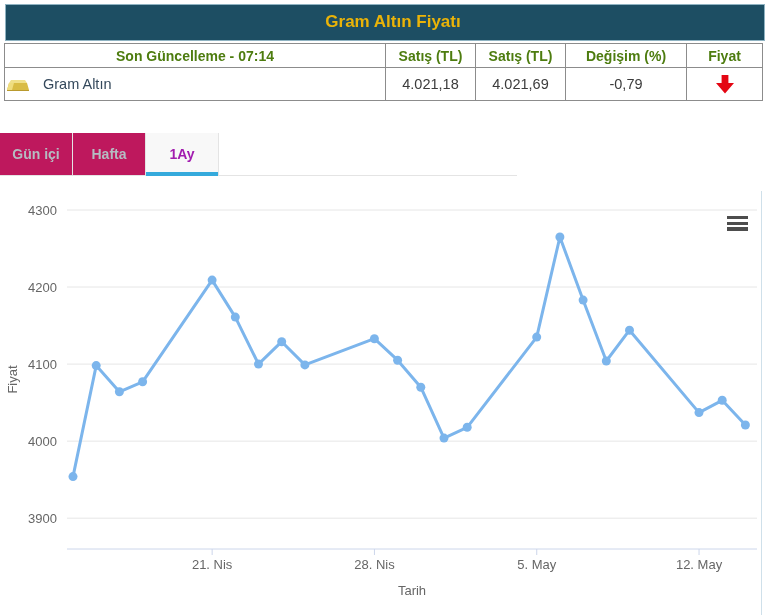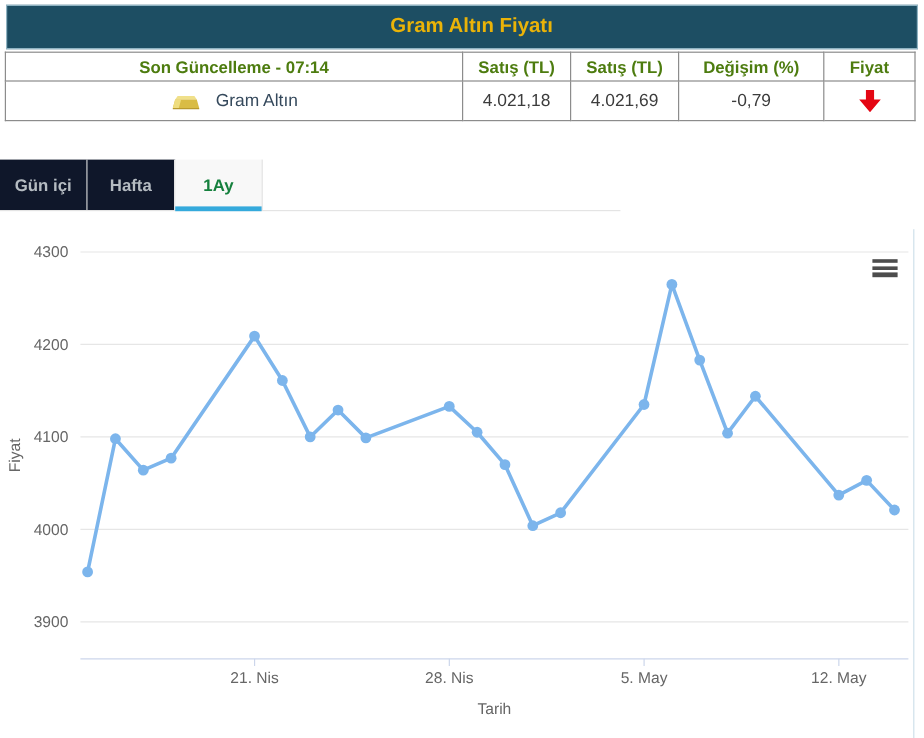--- a/index.html
+++ b/index.html
@@ -24,37 +24,37 @@
     width:758px;margin:2px 0 0 -1px;border-collapse:collapse;table-layout:fixed;
     font-size:14px;
   }
   table.price-table th, table.price-table td{
     border:1px solid #8c8c8c;text-align:center;padding:0;
   }
   table.price-table th{
     color:#4d7c0f;font-weight:bold;height:24px;font-size:14px;
   }
   table.price-table td{height:33px;color:#3c3c3c;font-size:14.5px;}
-  .instrument-cell{display:flex;align-items:center;justify-content:center;gap:12px;}
+  .instrument-cell{display:flex;align-items:center;gap:12px;}
   .instrument-name{color:#35495c;font-size:14.5px;}
   .gold-icon svg{display:block;}
   .status-arrow svg{display:block;margin:0 auto;}
   .status-arrow path{fill:var(--negative);}
   
   .tabs{
     display:flex;margin:32px 0 0 0;width:517px;
     border-bottom:1px solid #e4e4e4;position:relative;
   }
   .tab{
     width:73px;text-align:center;font-size:14px;font-weight:bold;
     color:#b5bcc2;padding:13px 0 13px 0;position:relative;
-    border-right:1px solid #e4e4e4;cursor:pointer;background:#0f172a;
+    border-right:1px solid #e4e4e4;cursor:pointer;background:#be185d;
   }
   .tab.active{
-    color:#15803d;background:#f8f8f8;
+    color:#a21caf;background:#f8f8f8;
   }
   .tab.active::after{
     content:"";position:absolute;left:0;right:0;bottom:-1px;height:4px;
     background:var(--accent);
   }
   
   .chart-wrap{position:relative;width:770px;height:430px;margin-top:15px;}
   .chart-right-border{
     position:absolute;left:761px;top:0;width:1px;height:430px;background:#cfe0ea;
   }

